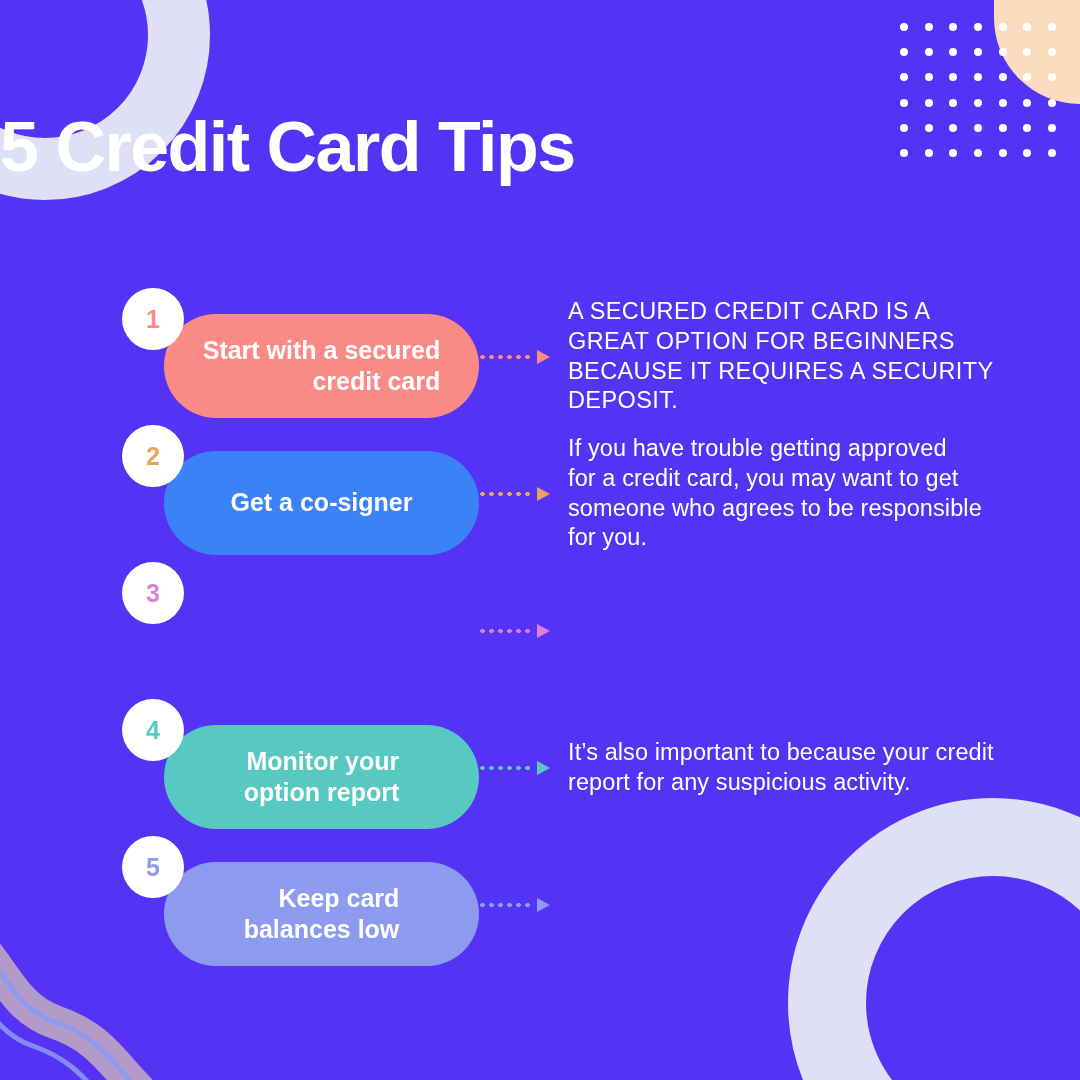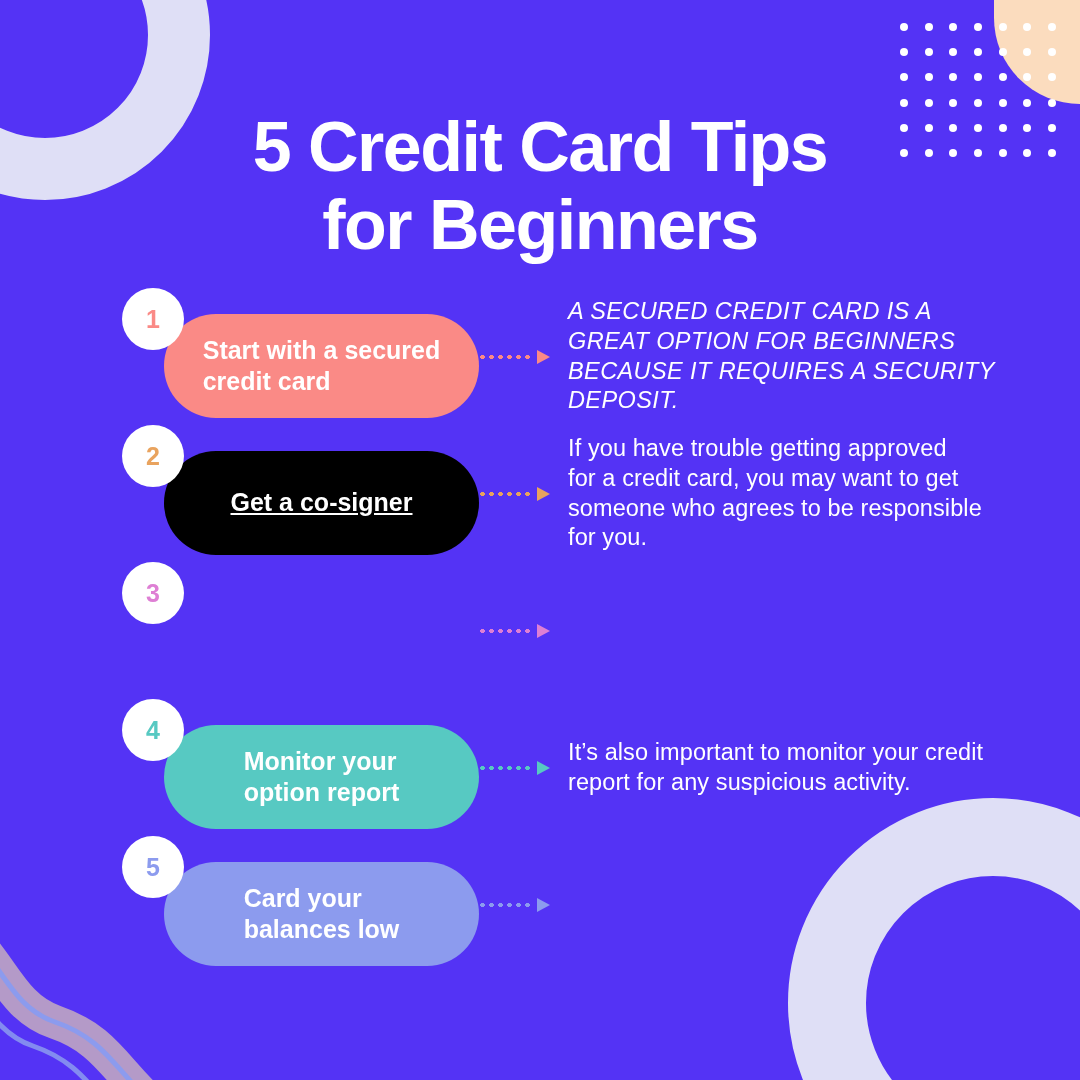--- a/index.html
+++ b/index.html
@@ -45,21 +45,20 @@
     align-items:center; justify-items:center;
   }
   .dotgrid i { width:8px; height:8px; border-radius:50%; background:#FFFFFF; display:block; }
 
   
   .waves { left:-20px; bottom:-10px; width:230px; height:180px; }
 
   
   .title {
     position:absolute; top:108px; left:0; width:1080px;
-    text-align:center;
     color:#FFFFFF;
     font-size:70px;
     font-weight:bold;
     line-height:1.12;
     letter-spacing:-1.5px;
     z-index:5;
   }
 
   
   .tips { position:absolute; top:288px; left:0; width:1080px; z-index:6; }
@@ -76,21 +75,21 @@
     display:flex; align-items:center; justify-content:center;
     font-size:25px; font-weight:bold;
     z-index:3;
   }
 
   .pill {
     position:absolute; left:42px; top:26px;
     width:315px; height:104px;
     border-radius:52px;
     display:flex; align-items:center; justify-content:center;
-    text-align:left;
+    text-align:right;
     color:#FFFFFF;
     font-size:25px; font-weight:bold;
     line-height:1.25;
     padding:0 26px;
     z-index:2;
     white-space:pre-line;
   }
 
   
   .connector {
@@ -117,21 +116,21 @@
   .tip-desc {
     position:absolute; left:568px; top:0;
     width:440px; height:137px;
     display:flex; align-items:center;
     color:#FFFFFF;
     font-size:23.5px;
     line-height:1.26;
     white-space:pre-line;
     letter-spacing:0.1px;
   }
-  .tip-desc.upper { text-transform:uppercase; letter-spacing:0.4px;font-style:italic; }
+  .tip-desc.upper { text-transform:uppercase; letter-spacing:0.4px; }
 </style>
 </head>
 <body>
 
 <div class="deco ring-tl"></div>
 <div class="deco peach"></div>
 <div class="deco dotgrid" id="dotgrid">
     <i style="background: rgb(255, 255, 255);"></i>
     <i style="background: rgb(255, 255, 255);"></i>
     <i style="background: rgb(255, 255, 255);"></i>
@@ -178,39 +177,38 @@
 <div class="deco ring-br"></div>
 
 <svg class="deco waves" viewBox="0 0 230 180" fill="none" xmlns="http://www.w3.org/2000/svg">
   <path d="M-30 10 C 20 40, 25 95, 75 112 C 125 129, 135 160, 175 196" stroke="#B49AC8" stroke-width="34" stroke-linecap="round" fill="none"></path>
   <path d="M-30 10 C 20 40, 25 95, 75 112 C 125 129, 135 160, 175 196" stroke="#8C9BEE" stroke-width="5" stroke-linecap="round" fill="none"></path>
   <path d="M-52 34 C -2 64, 3 119, 53 136 C 103 153, 113 184, 153 220" stroke="#8C9BEE" stroke-width="5" stroke-linecap="round" fill="none" opacity="0.85"></path>
 </svg>
 
 <div class="title">
   <div>5 Credit Card Tips</div>
-  <div>for Beginners</div>
 </div>
 
 <div class="tips" id="tips">
     <div class="tip">
       <div class="tip-left">
         <div class="pill" style="background: rgb(250, 138, 134);">Start with a secured
 credit card</div>
         <div class="badge" style="color: rgb(250, 138, 134);">1</div>
       </div>
       <div class="connector" style="color: rgb(250, 138, 134);">
         <span class="dline"></span>
         <span class="arrow"></span>
       </div>
       <div class="tip-desc upper">A secured credit card is a great option for beginners because it requires a security deposit.</div>
     </div>
     <div class="tip">
       <div class="tip-left">
-        <div class="pill" style="background: #000000; text-decoration: underline;">Get a co-signer</div>
+        <div class="pill" style="background: #3b82f6;">Get a co-signer</div>
         <div class="badge" style="color: rgb(233, 163, 94);">2</div>
       </div>
       <div class="connector" style="color: rgb(233, 163, 94);">
         <span class="dline"></span>
         <span class="arrow"></span>
       </div>
       <div class="tip-desc">If you have trouble getting approved
 for a credit card, you may want to get someone who agrees to be responsible for you.</div>
     </div>
     <div class="tip">
@@ -225,25 +223,25 @@
     <div class="tip">
       <div class="tip-left">
         <div class="pill" style="background: rgb(87, 201, 194);">Monitor your
 option report</div>
         <div class="badge" style="color: rgb(87, 201, 194);">4</div>
       </div>
       <div class="connector" style="color: rgb(87, 201, 194);">
         <span class="dline"></span>
         <span class="arrow"></span>
       </div>
-      <div class="tip-desc">It’s also important to monitor your credit report for any suspicious activity.</div>
-    </div>
-    <div class="tip">
-      <div class="tip-left">
-        <div class="pill" style="background: rgb(140, 155, 238);">Card your
+      <div class="tip-desc">It’s also important to because your credit report for any suspicious activity.</div>
+    </div>
+    <div class="tip">
+      <div class="tip-left">
+        <div class="pill" style="background: rgb(140, 155, 238);">Keep card
 balances low</div>
         <div class="badge" style="color: rgb(140, 155, 238);">5</div>
       </div>
       <div class="connector" style="color: rgb(140, 155, 238);">
         <span class="dline"></span>
         <span class="arrow"></span>
       </div>
     </div>
   </div>
 

